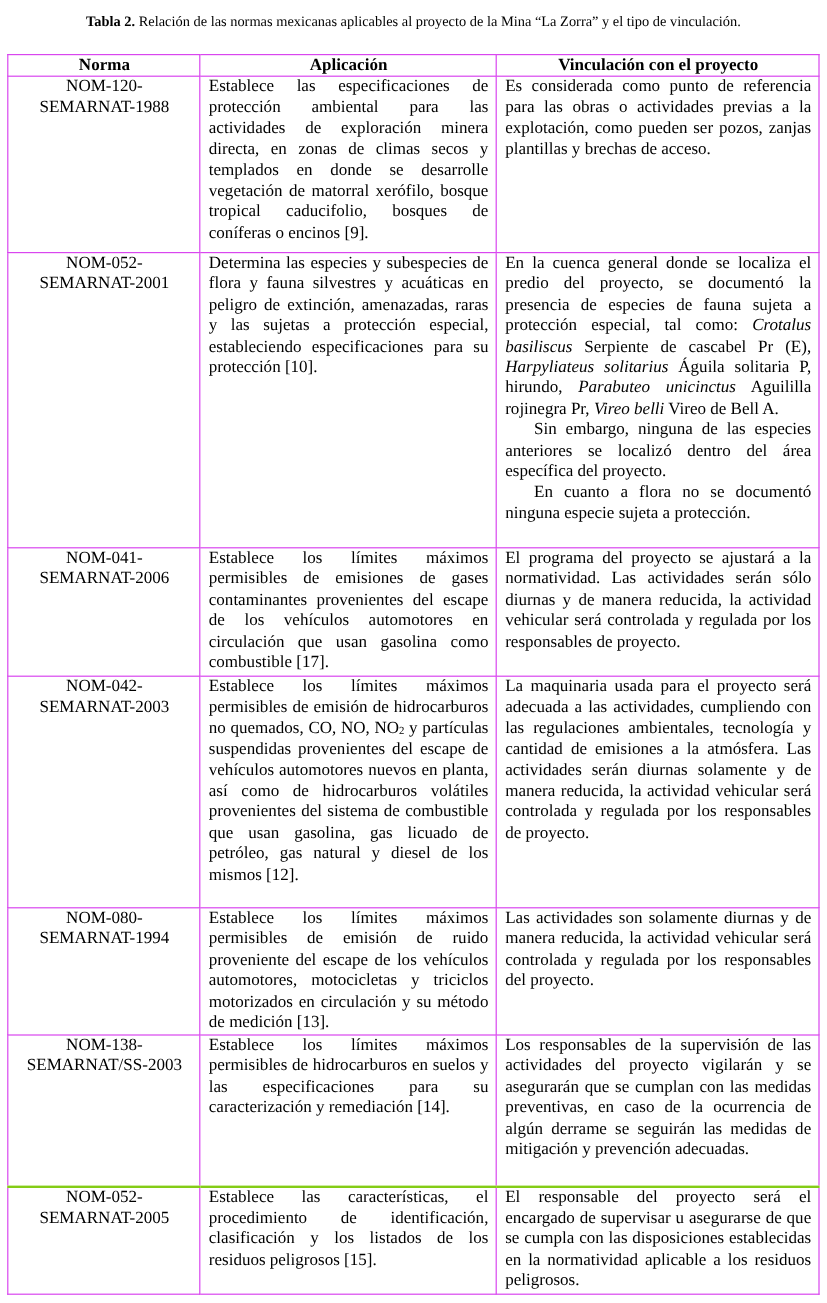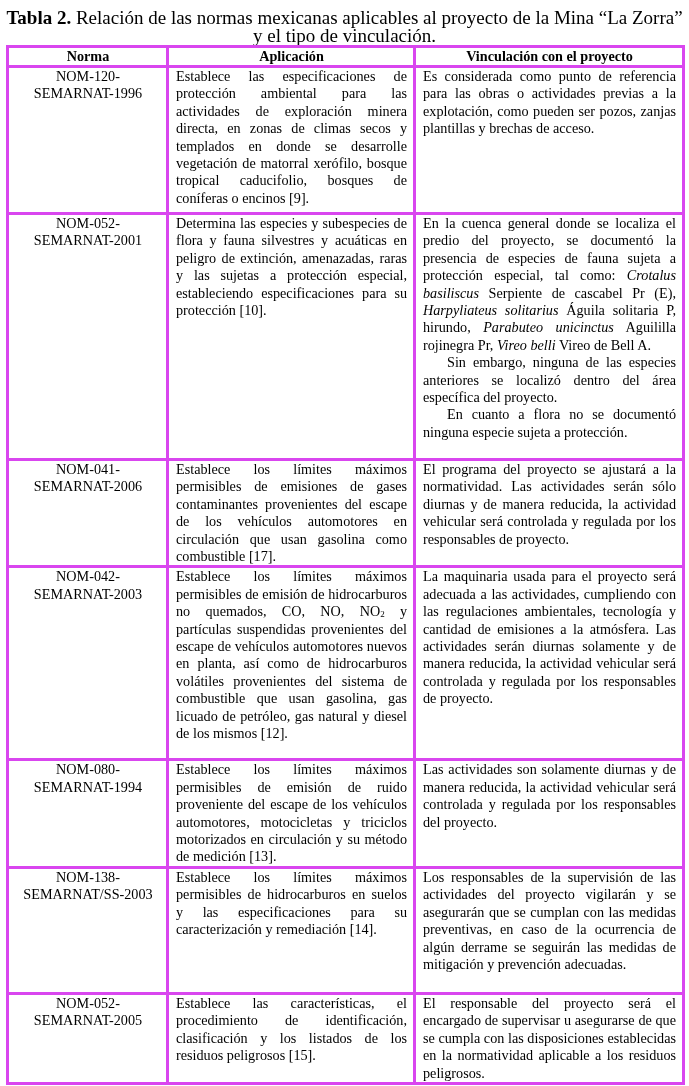--- a/index.html
+++ b/index.html
@@ -3,30 +3,30 @@
 <meta charset="utf-8">
 <style>
   html, body { margin: 0; padding: 0; background: #ffffff; }
   body {
     width: 689px; height: 1086px; overflow: hidden;
     font-family: "Liberation Serif", "DejaVu Serif", serif;
     color: #000;
   }
   .caption {
     position: absolute; left: 0; top: 9px; width: 689px;
-    text-align: center; font-size: 19px; line-height: 18px;
+    text-align: center; font-size: 12px; line-height: 18px;
   }
   .caption .cap-label { font-weight: bold; }
   table.norms {
     position: absolute; left: 6px; top: 45px;
     width: 676px; border-collapse: collapse; table-layout: fixed;
     font-size: 14.2px; line-height: 17.4px;
   }
   table.norms th, table.norms td {
-    border: 3px solid #d946ef; vertical-align: top;
+    border: 1px solid #d946ef; vertical-align: top;
     padding: 0 6px 0 7px;
   }
   table.norms th {
     font-weight: bold; text-align: center; padding-top: 0; padding-bottom: 0;
     line-height: 17px;
   }
   col.c1 { width: 160px; }
   col.c2 { width: 247px; }
   col.c3 { width: 269px; }
   td.just { text-align: justify; }
@@ -54,21 +54,21 @@
       <th>Norma</th>
       <th>Aplicación</th>
       <th>Vinculación con el proyecto</th>
     </tr>
   </thead>
   <tbody>
 
     <tr style="height:147px">
       <td class="norma">
         <div>NOM-120-</div>
-        <div>SEMARNAT-1996</div>
+        <div>SEMARNAT-1988</div>
       </td>
       <td class="just">Establece las especificaciones de protección ambiental para las actividades de exploración minera directa, en zonas de climas secos y templados en donde se desarrolle vegetación de matorral xerófilo, bosque tropical caducifolio, bosques de coníferas o encinos [9].</td>
       <td class="just">Es considerada como punto de referencia para las obras o actividades previas a la explotación, como pueden ser pozos, zanjas plantillas y brechas de acceso.</td>
     </tr>
 
     <tr style="height:246px">
       <td class="norma">
         <div>NOM-052-</div>
         <div>SEMARNAT-2001</div>
       </td>

